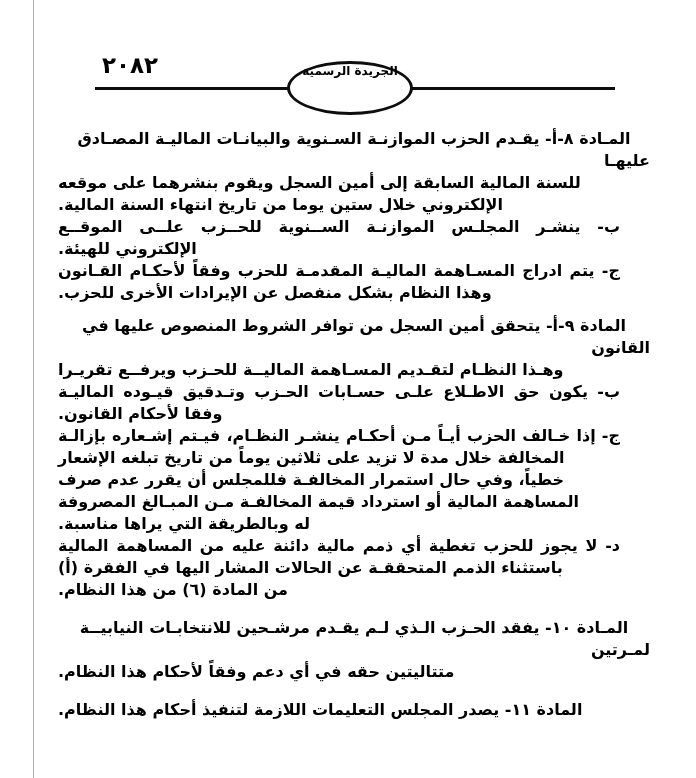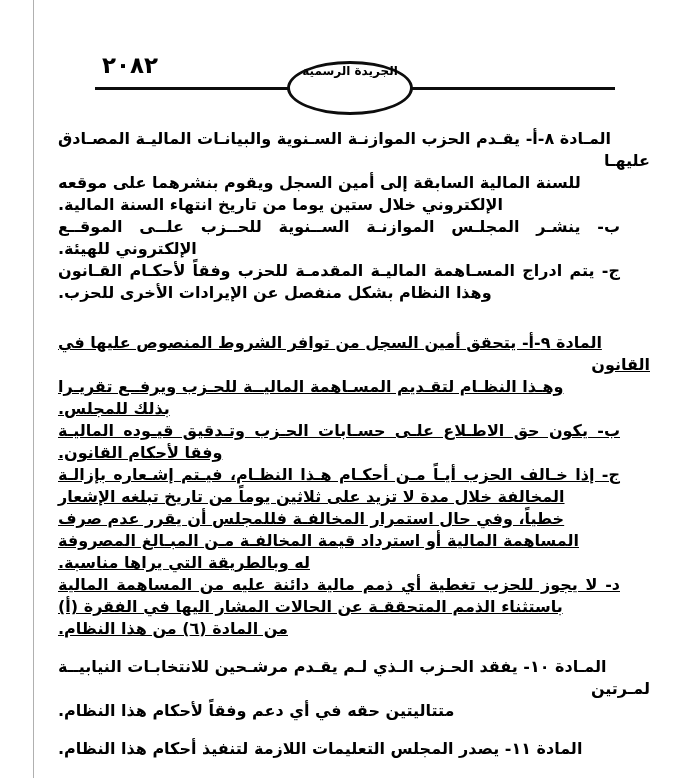--- a/index.html
+++ b/index.html
@@ -67,31 +67,31 @@
   }
   .content {
     position: absolute;
     top: 128px;
     left: 58px;
     width: 592px;
     direction: rtl;
     color: #000000;
   }
   .article { margin: 0; padding: 0; }
-  .article.a9  { margin-top: 28px; text-decoration: underline; }
+  .article.a9  { margin-top: 11px; }
   .article.a10 { margin-top: 16px; }
   .article.a11 { margin-top: 16px; }
   .line {
     font-size: 16px;
     line-height: 22px;
     font-weight: bold;
     white-space: nowrap;
   }
   .line.full {
-    text-align: left;
+    text-align: center;
     text-align-last: justify;
     white-space: normal;
   }
   .line.sub {
     padding-right: 30px;
     text-align: left;
     text-align-last: justify;
     white-space: normal;
   }
   .line.center { text-align: left; }
@@ -116,24 +116,23 @@
       <div class="line center">الإلكتروني خلال ستين يوما من تاريخ انتهاء السنة المالية.</div>
       <div class="line sub">ب- ينشـر المجلـس الموازنـة الســنوية للحــزب علــى الموقــع</div>
       <div class="line center">الإلكتروني للهيئة.</div>
       <div class="line sub">ج- يتم ادراج المسـاهمة الماليـة المقدمـة للحزب وفقاً لأحكـام القـانون</div>
       <div class="line center">وهذا النظام بشكل منفصل عن الإيرادات الأخرى للحزب.</div>
     </section>
 
     <section class="article a9">
       <div class="line full">المادة ٩-أ- يتحقق أمين السجل من توافر الشروط المنصوص عليها في القانون</div>
       <div class="line center">وهـذا النظـام لتقـديم المسـاهمة الماليــة للحـزب ويرفــع تقريـرا</div>
-      <div class="line center">بذلك للمجلس.</div>
       <div class="line sub">ب- يكون حق الاطـلاع علـى حسـابات الحـزب وتـدقيق قيـوده الماليـة</div>
       <div class="line center">وفقا لأحكام القانون.</div>
-      <div class="line sub">ج- إذا خـالف الحزب أيـاً مـن أحكـام هـذا النظـام، فيـتم إشـعاره بإزالـة</div>
+      <div class="line sub">ج- إذا خـالف الحزب أيـاً مـن أحكـام ينشـر النظـام، فيـتم إشـعاره بإزالـة</div>
       <div class="line center">المخالفة خلال مدة لا تزيد على ثلاثين يوماً من تاريخ تبلغه الإشعار</div>
       <div class="line center">خطياً، وفي حال استمرار المخالفـة فللمجلس أن يقرر عدم صرف</div>
       <div class="line center">المساهمة المالية أو استرداد قيمة المخالفـة مـن المبـالغ المصروفة</div>
       <div class="line center">له وبالطريقة التي يراها مناسبة.</div>
       <div class="line sub">د- لا يجوز للحزب تغطية أي ذمم مالية دائنة عليه من المساهمة المالية</div>
       <div class="line center">باستثناء الذمم المتحققـة عن الحالات المشار اليها في الفقرة (أ)</div>
       <div class="line center">من المادة (٦) من هذا النظام.</div>
     </section>
 
     <section class="article a10">

